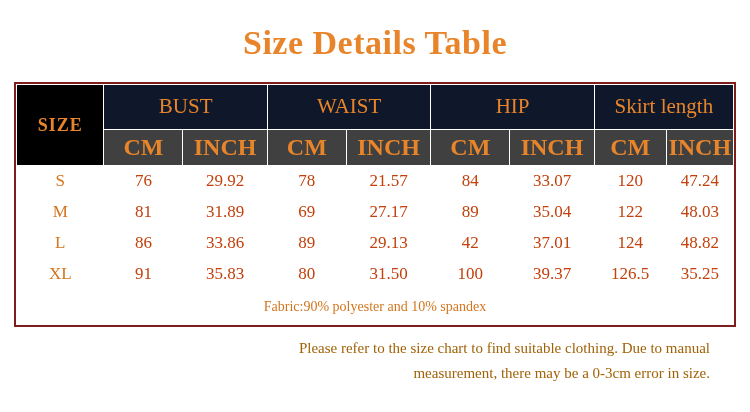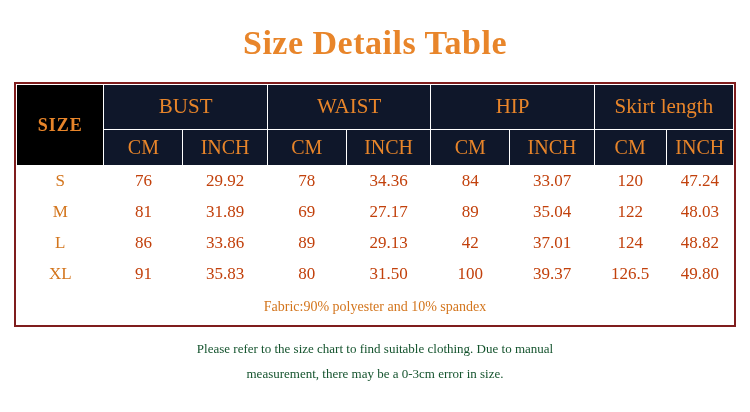--- a/index.html
+++ b/index.html
@@ -59,24 +59,24 @@
   }
   .hdr-size {
     background: #000000;
     color: #e8852a;
     font-weight: bold;
     font-size: 18px;
     height: 80px;
     letter-spacing: 1px;
   }
   .hdr-unit {
-    background: #0f172a;
-    color: #e8852a;
-    font-weight: normal;
-    font-size: 20px;
+    background: #404040;
+    color: #e8852a;
+    font-weight: bold;
+    font-size: 24px;
     height: 32px;
   }
   
   .cell {
     background: #ffffff;
     color: #c2410c;
     font-size: 17px;
     height: 30px;
     border: 1px solid #000000;
   }
@@ -84,23 +84,23 @@
     color: #d3751d;
   }
   .fabric-row td {
     background: #ffffff;
     color: #d3751d;
     font-size: 14px;
     height: 34px;
     border: 1px solid #000000;
   }
   .note {
-    text-align: center;
-    color: #14532d;
-    font-size: 13px;
+    text-align: right;
+    color: #a16207;
+    font-size: 15px;
     line-height: 25px;
     margin-top: 9px;
     padding: 0 40px;
     font-family: "Liberation Serif", serif;
   }
 </style>
 </head>
 <body>
 
 <div class="page">
@@ -137,21 +137,21 @@
           <td class="hdr-unit">INCH</td>
           <td class="hdr-unit">CM</td>
           <td class="hdr-unit">INCH</td>
         </tr>
 
         <tr>
           <td class="cell size-col">S</td>
           <td class="cell">76</td>
           <td class="cell">29.92</td>
           <td class="cell">78</td>
-          <td class="cell">34.36</td>
+          <td class="cell">21.57</td>
           <td class="cell">84</td>
           <td class="cell">33.07</td>
           <td class="cell">120</td>
           <td class="cell">47.24</td>
         </tr>
 
         <tr>
           <td class="cell size-col">M</td>
           <td class="cell">81</td>
           <td class="cell">31.89</td>
@@ -177,21 +177,21 @@
 
         <tr>
           <td class="cell size-col">XL</td>
           <td class="cell">91</td>
           <td class="cell">35.83</td>
           <td class="cell">80</td>
           <td class="cell">31.50</td>
           <td class="cell">100</td>
           <td class="cell">39.37</td>
           <td class="cell">126.5</td>
-          <td class="cell">49.80</td>
+          <td class="cell">35.25</td>
         </tr>
 
         <tr class="fabric-row">
           <td colspan="9">Fabric:90% polyester and 10% spandex</td>
         </tr>
       </tbody>
     </table>
   </div>
 
   <div class="note">

